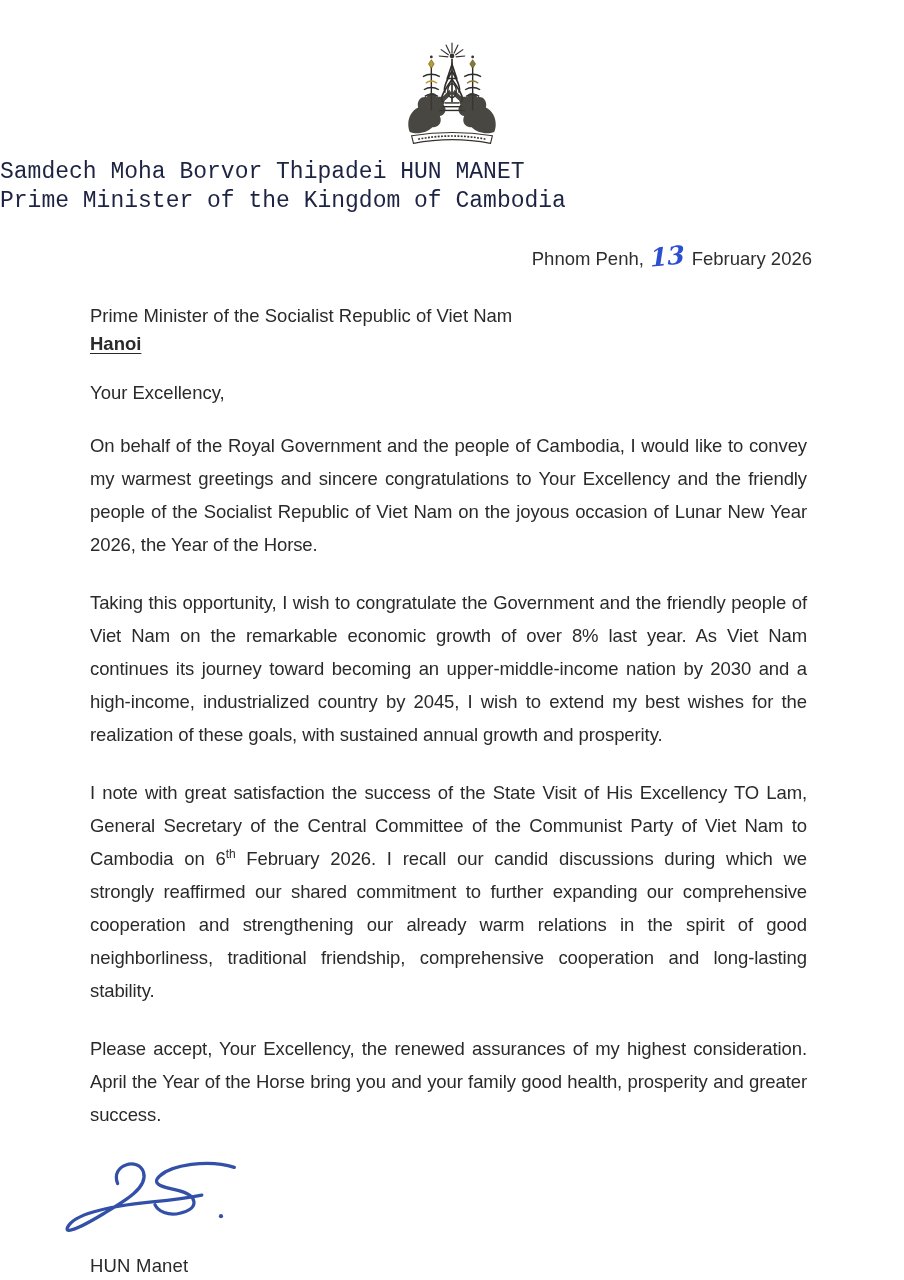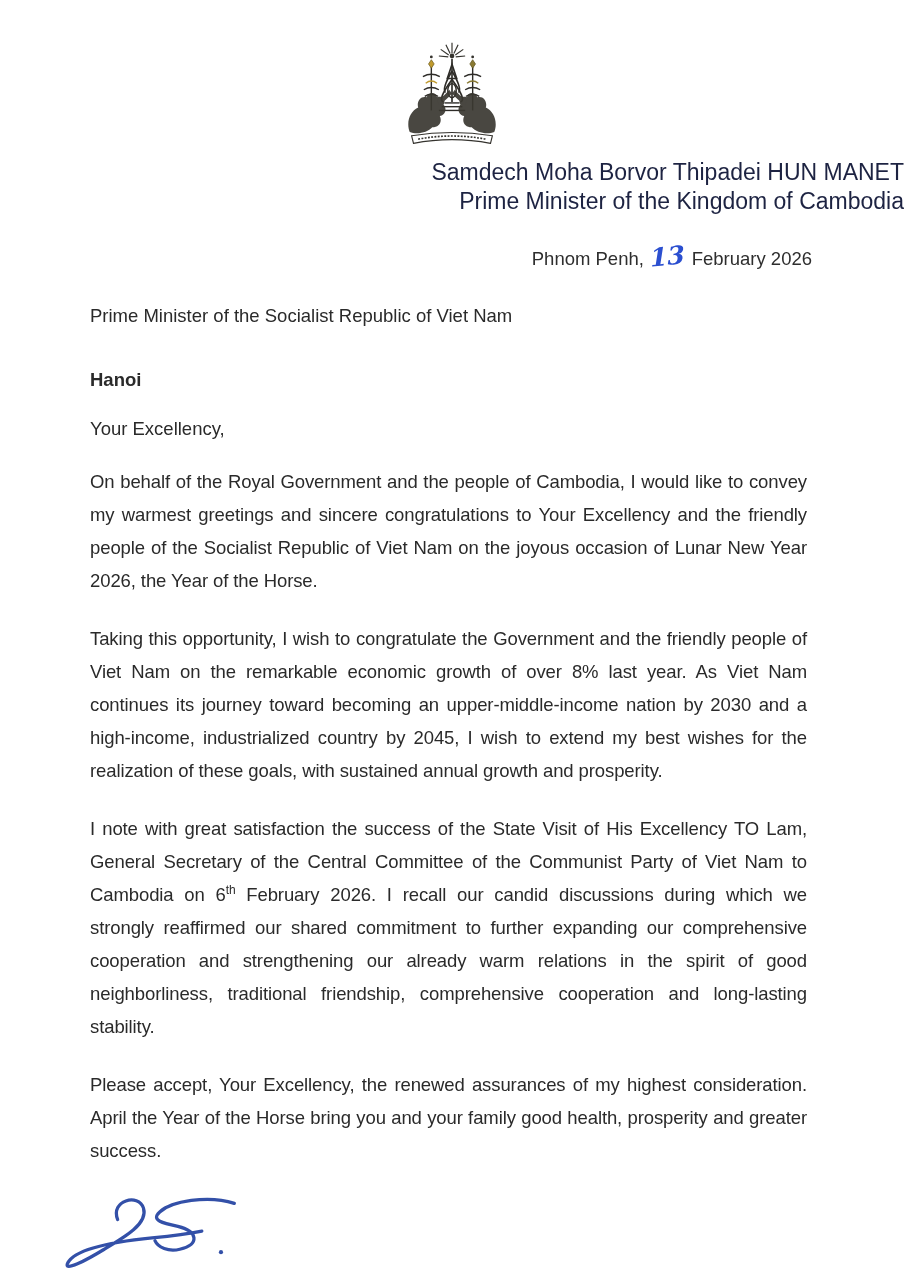--- a/index.html
+++ b/index.html
@@ -11,22 +11,22 @@
     font-family:"Liberation Sans", sans-serif;
     color:#2a2a2a;
     overflow:hidden;
   }
   
   .emblem-wrap { padding-top:40px; text-align:center; }
   svg.emblem { width:104px; height:108px; }
 
   
   .letterhead {
-    margin-top:6px; text-align:right;
-    font-family:Liberation Sans, sans-serif;
+    margin-top:6px; text-align:left;
+    font-family:Liberation Mono, monospace;
     color:#1d2342;
   }
   .lh-line { font-size:23px; line-height:29px; }
 
   
   .dateline {
     margin:32px 92px 0 0;
     text-align:right;
     font-size:18.5px; color:#2e2e2e;
     white-space:nowrap;
@@ -41,21 +41,21 @@
     margin:0 7px 0 6px;
   }
 
   
   .content { margin:0 92px 0 90px; }
   .recipient { margin-top:32px; font-size:18.5px; line-height:27.5px; }
   .recipient-name { font-weight:600; }
   .recipient-title { font-weight:400; }
   .recipient-city {
     display:inline-block; font-weight:600;
-    text-underline-offset:3px;margin-top:36px;
+    text-decoration:underline; text-underline-offset:3px;
   }
   .salutation { margin-top:25px; font-size:18.5px; }
   .body-text p {
     margin:25px 5px 0 0;
     font-size:18.5px; line-height:33px;
     text-align:justify; letter-spacing:-0.1px;
   }
   .body-text sup { font-size:12px; line-height:0; }
 
   

